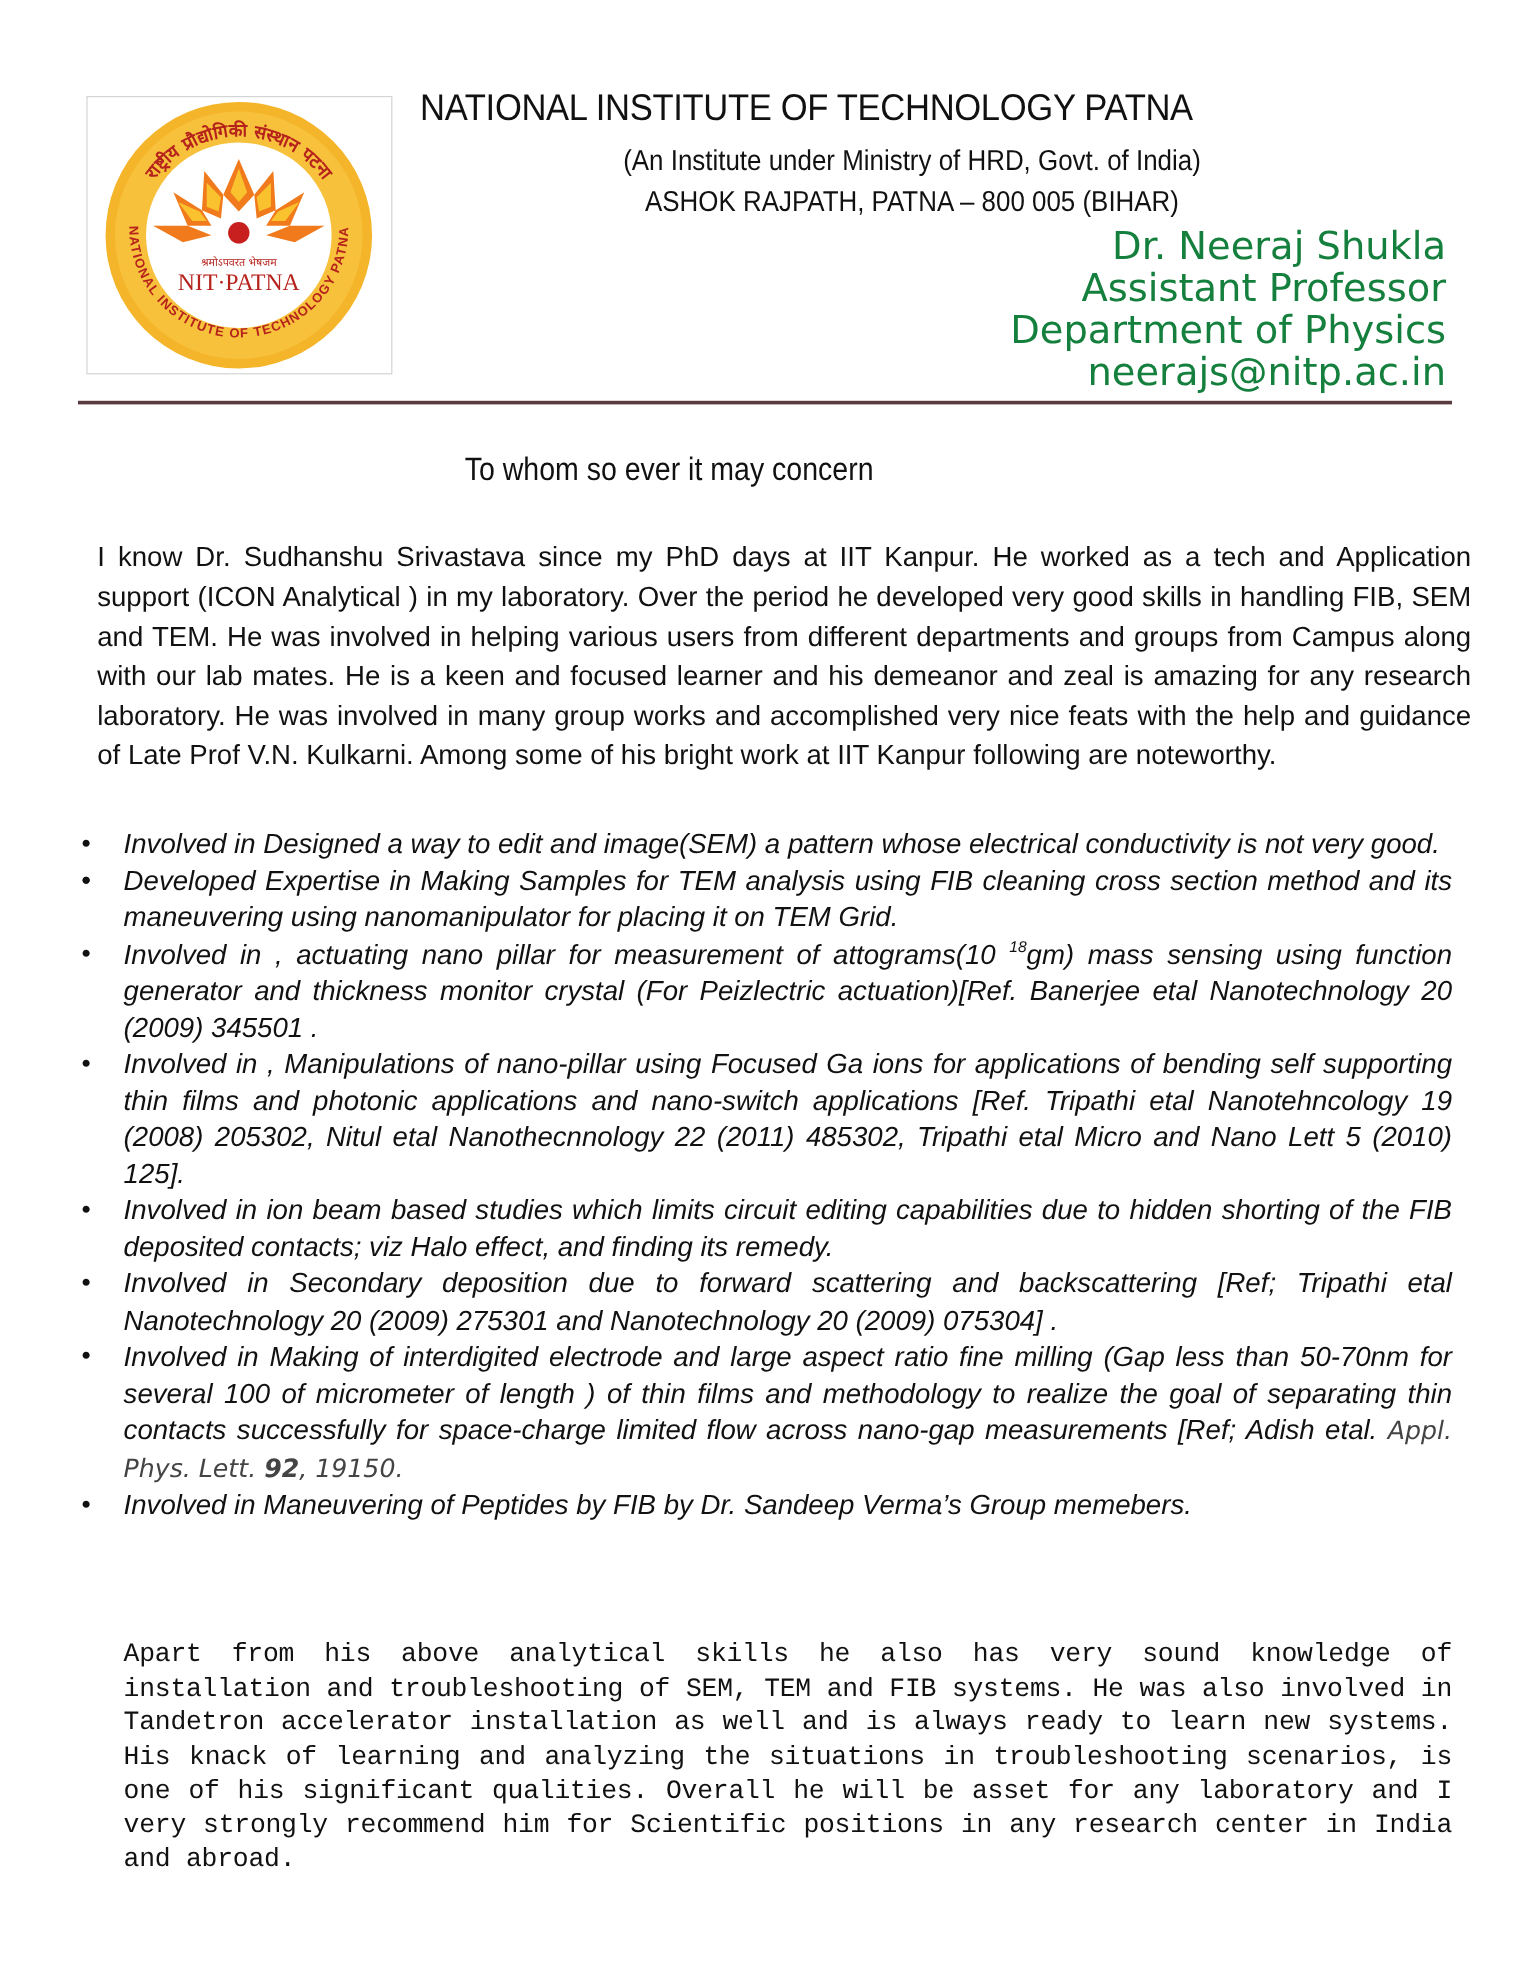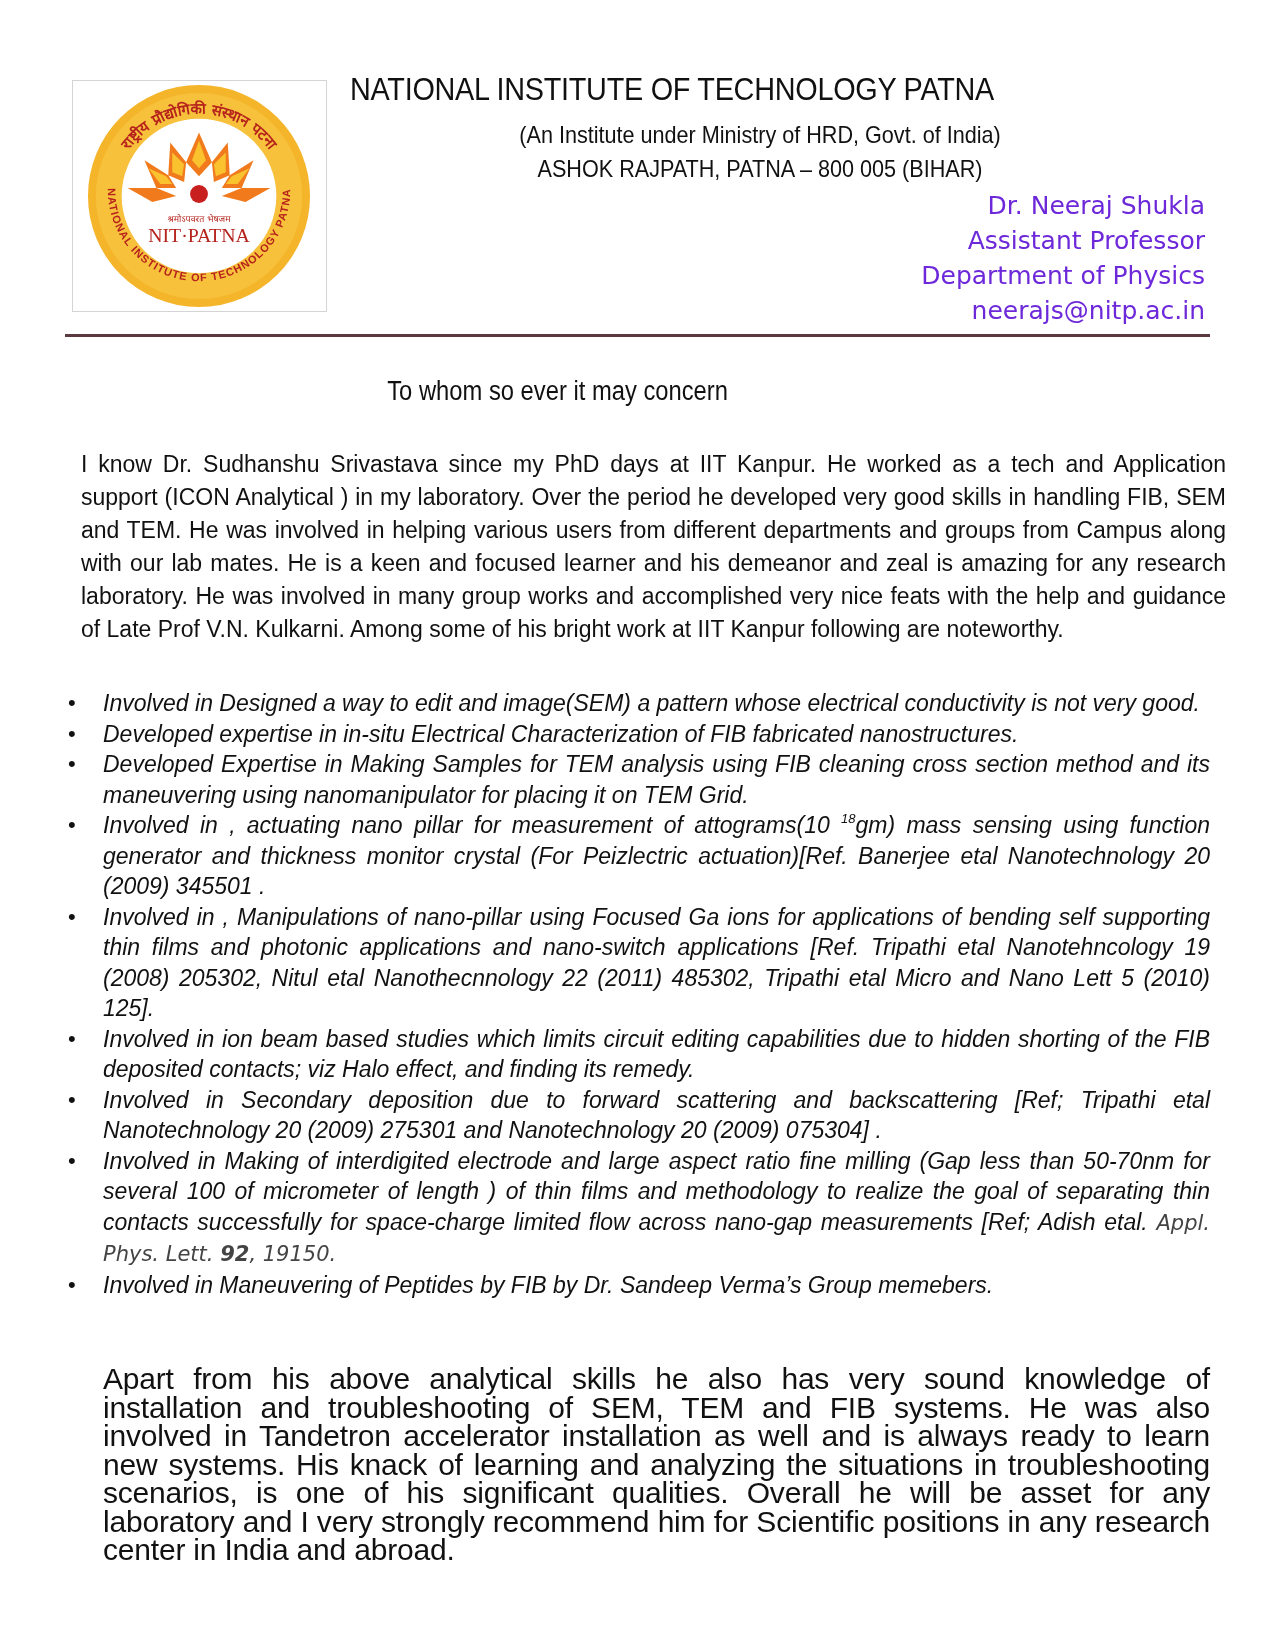--- a/index.html
+++ b/index.html
@@ -17,21 +17,21 @@
       font-size: 31px; font-weight: 400; letter-spacing: -0.3px; white-space: nowrap;
       transform: scaleX(0.93); transform-origin: left top;
     }
     .inst-sub {
       position: absolute; left: 320px; top: 118px; width: 880px; text-align: center;
       font-size: 24px; line-height: 34px; white-space: nowrap;
       transform: scaleX(0.9); transform-origin: center top;
     }
     .sender {
       position: absolute; right: 70px; top: 188px; text-align: right;
-      font-family: "DejaVu Sans", sans-serif; font-size: 25px; line-height: 35px; color: #6d28d9;
+      font-family: "DejaVu Sans", sans-serif; font-size: 32px; line-height: 35px; color: #15803d;
     }
     .rule {
       position: absolute; left: 65px; top: 334px; width: 1145px; height: 3px; background: #5b3a3f;
     }
     .subject {
       position: absolute; left: 0; top: 376px; width: 1116px; text-align: center;
       font-size: 27px; white-space: nowrap;
     }
     .subject span { display: inline-block; transform: scaleX(0.88); }
     .intro {
@@ -47,21 +47,21 @@
       font-size: 23px; line-height: 30.5px; font-style: italic; text-align: justify;
     }
     .bullets li .dot {
       position: absolute; left: 3px; top: 0; font-style: normal; font-size: 22px;
     }
     .bullets sup { font-size: 13px; vertical-align: 10px; line-height: 0; margin-top: 30px; }
     .ref-plain { font-style: italic; color: #444; font-family: "DejaVu Sans", sans-serif; font-size: 21px; }
     .ref-bold { font-weight: bold; font-style: italic; }
     .closing {
       position: absolute; left: 103px; top: 1365px; width: 1107px;
-      font-family: Liberation Sans, sans-serif; font-size: 30px; line-height: 28.5px;
+      font-family: Liberation Mono, monospace; font-size: 22px; line-height: 28.5px;
       text-align: justify; margin: 0; letter-spacing: -0.2px;
     }
   </style>
 </head>
 <body>
 
 <div class="logo-box">
   <svg viewBox="0 0 255 232">
     <defs>
       <path id="topArc" d="M 40 120 A 87 87 0 0 1 214 120"></path>
@@ -120,21 +120,20 @@
 
 <p class="intro">I know Dr. Sudhanshu Srivastava since my PhD days at IIT Kanpur. He worked as a tech and Application support (ICON Analytical ) in my laboratory. Over the period he developed very good skills in handling FIB, SEM and TEM. He was involved in helping various users from different departments and groups from Campus along with our lab mates. He is a keen and focused learner and his demeanor and zeal is amazing for any research laboratory. He was involved in many group works and accomplished very nice feats with the help and guidance of Late Prof V.N. Kulkarni. Among some of his bright work at IIT Kanpur following are noteworthy.</p>
 
 <ul class="bullets">
   <li>
     <span class="dot">•</span>
     <span>Involved in Designed a way to edit and image(SEM) a pattern whose electrical conductivity is not very good.</span>
   </li>
   <li>
     <span class="dot">•</span>
-    <span>Developed expertise in in-situ Electrical Characterization of FIB fabricated nanostructures.</span>
   </li>
   <li>
     <span class="dot">•</span>
     <span>Developed Expertise in Making Samples for TEM analysis using FIB cleaning cross section method and its maneuvering using nanomanipulator for placing it on TEM Grid.</span>
   </li>
   <li>
     <span class="dot">•</span>
     <span>Involved in , actuating nano pillar for measurement of attograms(10 </span><sup>18</sup><span>gm) mass sensing using function generator and thickness monitor crystal (For Peizlectric actuation)[Ref. Banerjee etal Nanotechnology 20 (2009) 345501 .</span>
   </li>
   <li>

